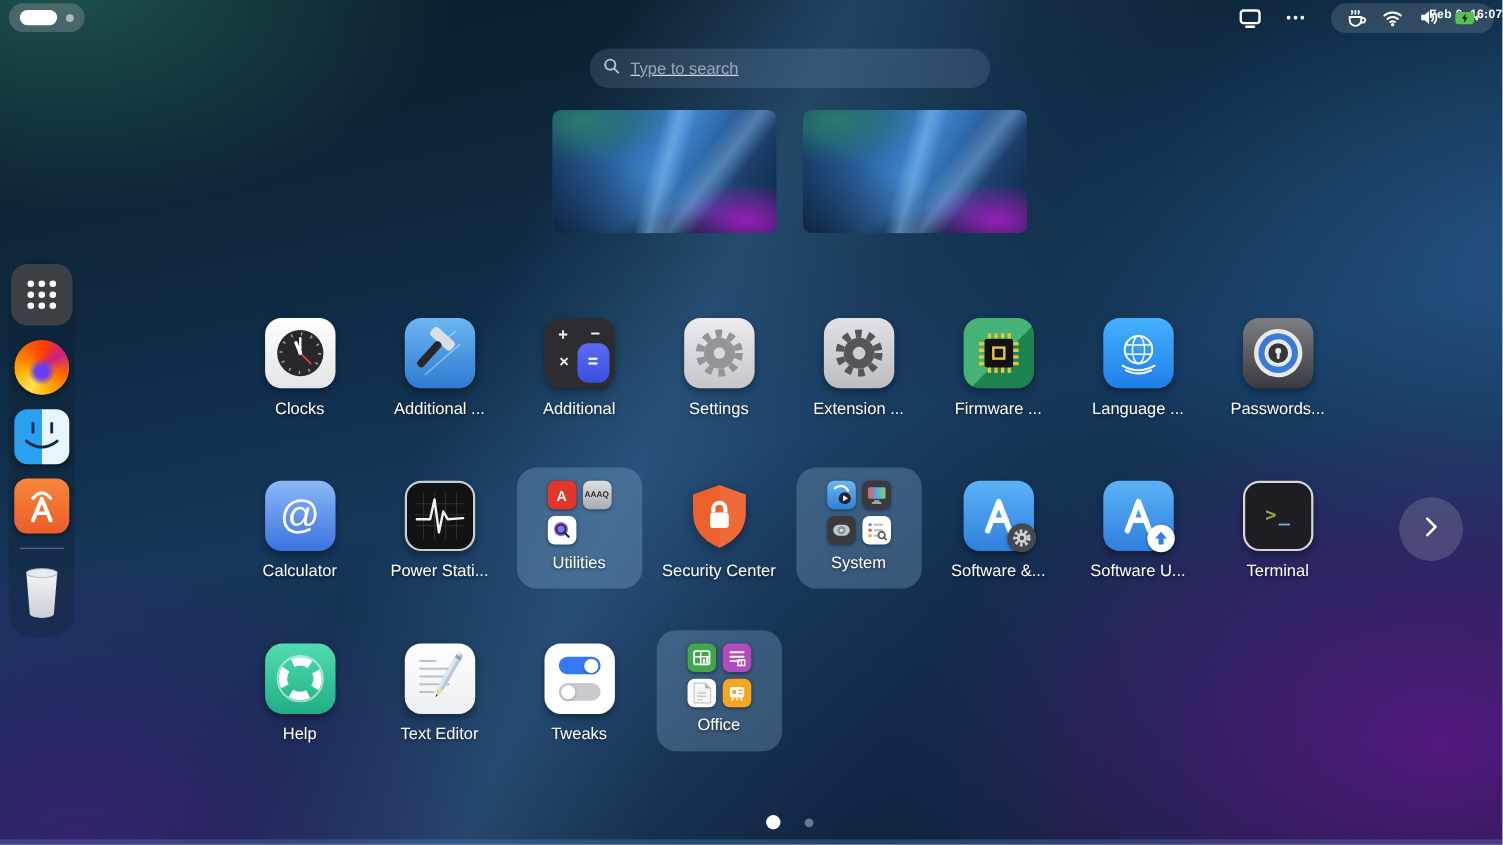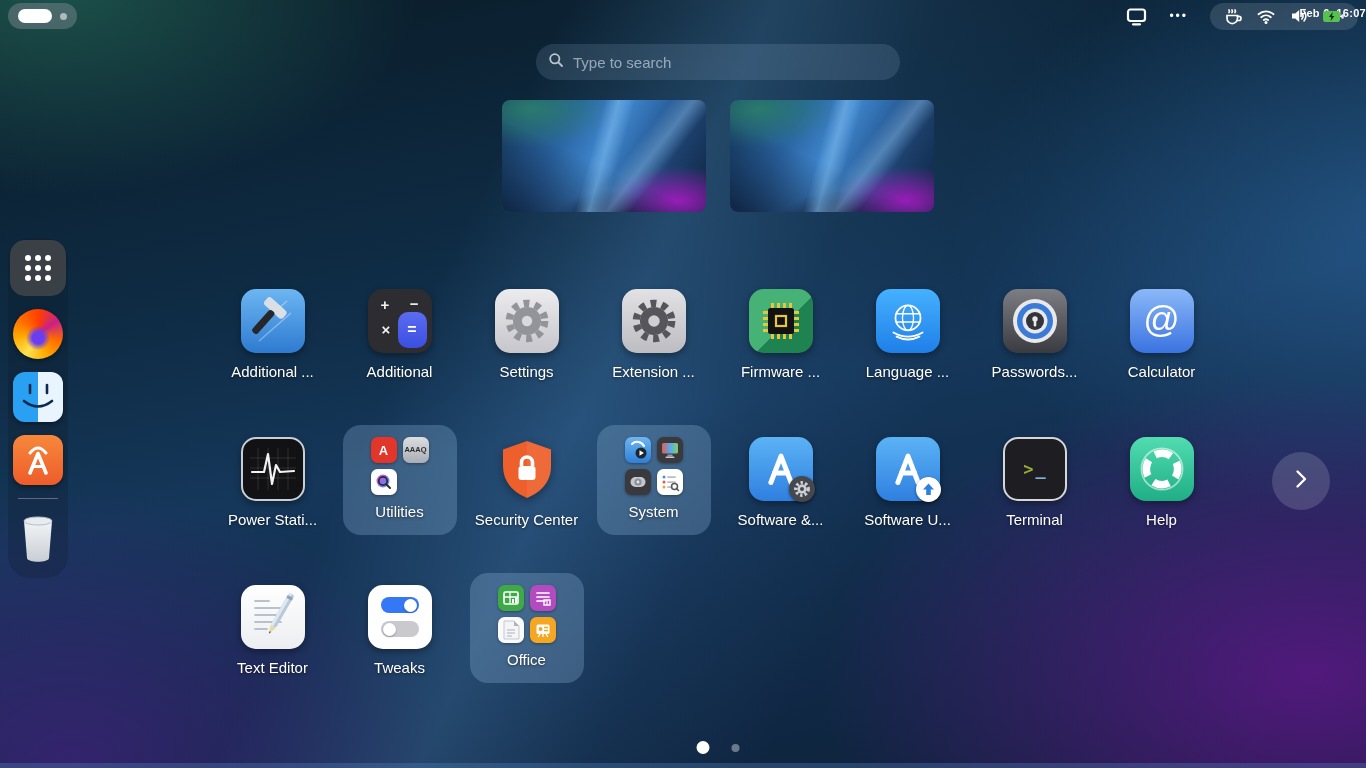--- a/index.html
+++ b/index.html
@@ -33,21 +33,21 @@
   .menu-dots { color:#fff; font-size:12px; letter-spacing:2px; line-height:32px; }
   .status-pill { height:27px; display:flex; align-items:center; gap:13px;
     padding:0 13px; border-radius:14px; background:rgba(255,255,255,0.13); }
   .tb-icon svg { display:block; }
 
   
   .search { position:absolute; left:536px; top:44px; width:364px; height:36px;
     border-radius:18px; background:rgba(175,200,228,0.15);
     display:flex; align-items:center; padding:0 12px; gap:9px; }
   .search input { flex:1; background:transparent; border:none; outline:none;
-    color:#e6ecf2; font-size:15px; font-family:"Liberation Sans",sans-serif; }
+    color:#e6ecf2; font-size:15px; font-family:"Liberation Sans",sans-serif;text-decoration:underline; }
   .search input::placeholder { color:rgba(215,228,240,0.62); }
 
   
   .ws-thumb { position:absolute; top:100px; width:204px; height:112px; border-radius:8px;
     overflow:hidden;
     background:
       radial-gradient(60% 55% at 14% 8%, rgba(44,130,106,0.85), transparent 65%),
       radial-gradient(52% 48% at 86% 90%, rgba(176,24,200,0.85), transparent 65%),
       radial-gradient(45% 45% at 55% 112%, rgba(18,6,30,0.85), transparent 70%),
       linear-gradient(118deg, #173f66 0%, #2a64a2 30%, #3f86cd 48%, #2f6bab 60%, #1c3f6b 78%, #0d2440 100%);
@@ -268,20 +268,33 @@
             </linearGradient>
           </defs>
           <path d="M9 9 L37 9 L34 46 C33.5 51 12.5 51 12 46 Z" fill="url(#tg)"></path>
           <ellipse cx="23" cy="9" rx="14" ry="4" fill="#e8ecef" stroke="#b8bec5" stroke-width="1"></ellipse>
         </svg>
     </div>
   </div>
 
   <div class="grid">
 
+    <div class="cell">
+      <div class="appicon ic-clocks">
+        <svg width="48" height="48" viewBox="0 0 48 48">
+            <circle cx="24" cy="24" r="21" fill="#28282c"></circle>
+            <circle cx="24" cy="24" r="17.5" fill="none" stroke="#9a9aa0" stroke-width="3" stroke-dasharray="1.4 7.76"></circle>
+            <line x1="24" y1="24" x2="20" y2="14.5" stroke="#fff" stroke-width="3" stroke-linecap="round"></line>
+            <line x1="24" y1="24" x2="24" y2="10.5" stroke="#fff" stroke-width="2.2" stroke-linecap="round"></line>
+            <line x1="24" y1="24" x2="33.5" y2="33.5" stroke="#e04040" stroke-width="1.6" stroke-linecap="round"></line>
+            <circle cx="24" cy="24" r="1.8" fill="#fff"></circle>
+          </svg>
+      </div>
+      <div class="applabel">Clocks</div>
+    </div>
 
     <div class="cell">
       <div class="appicon ic-tools">
         <svg width="64" height="64" viewBox="0 0 64 64">
             <path d="M12 42 L46 12 M18 52 L50 24" stroke="rgba(255,255,255,0.35)" stroke-width="1.4"></path>
             <g transform="rotate(42 34 20)">
               <rect x="21" y="14" width="25" height="10" rx="3.5" fill="#d9dfe5"></rect>
               <rect x="30.5" y="23" width="7" height="29" rx="3" fill="#26262b"></rect>
             </g>
           </svg>

